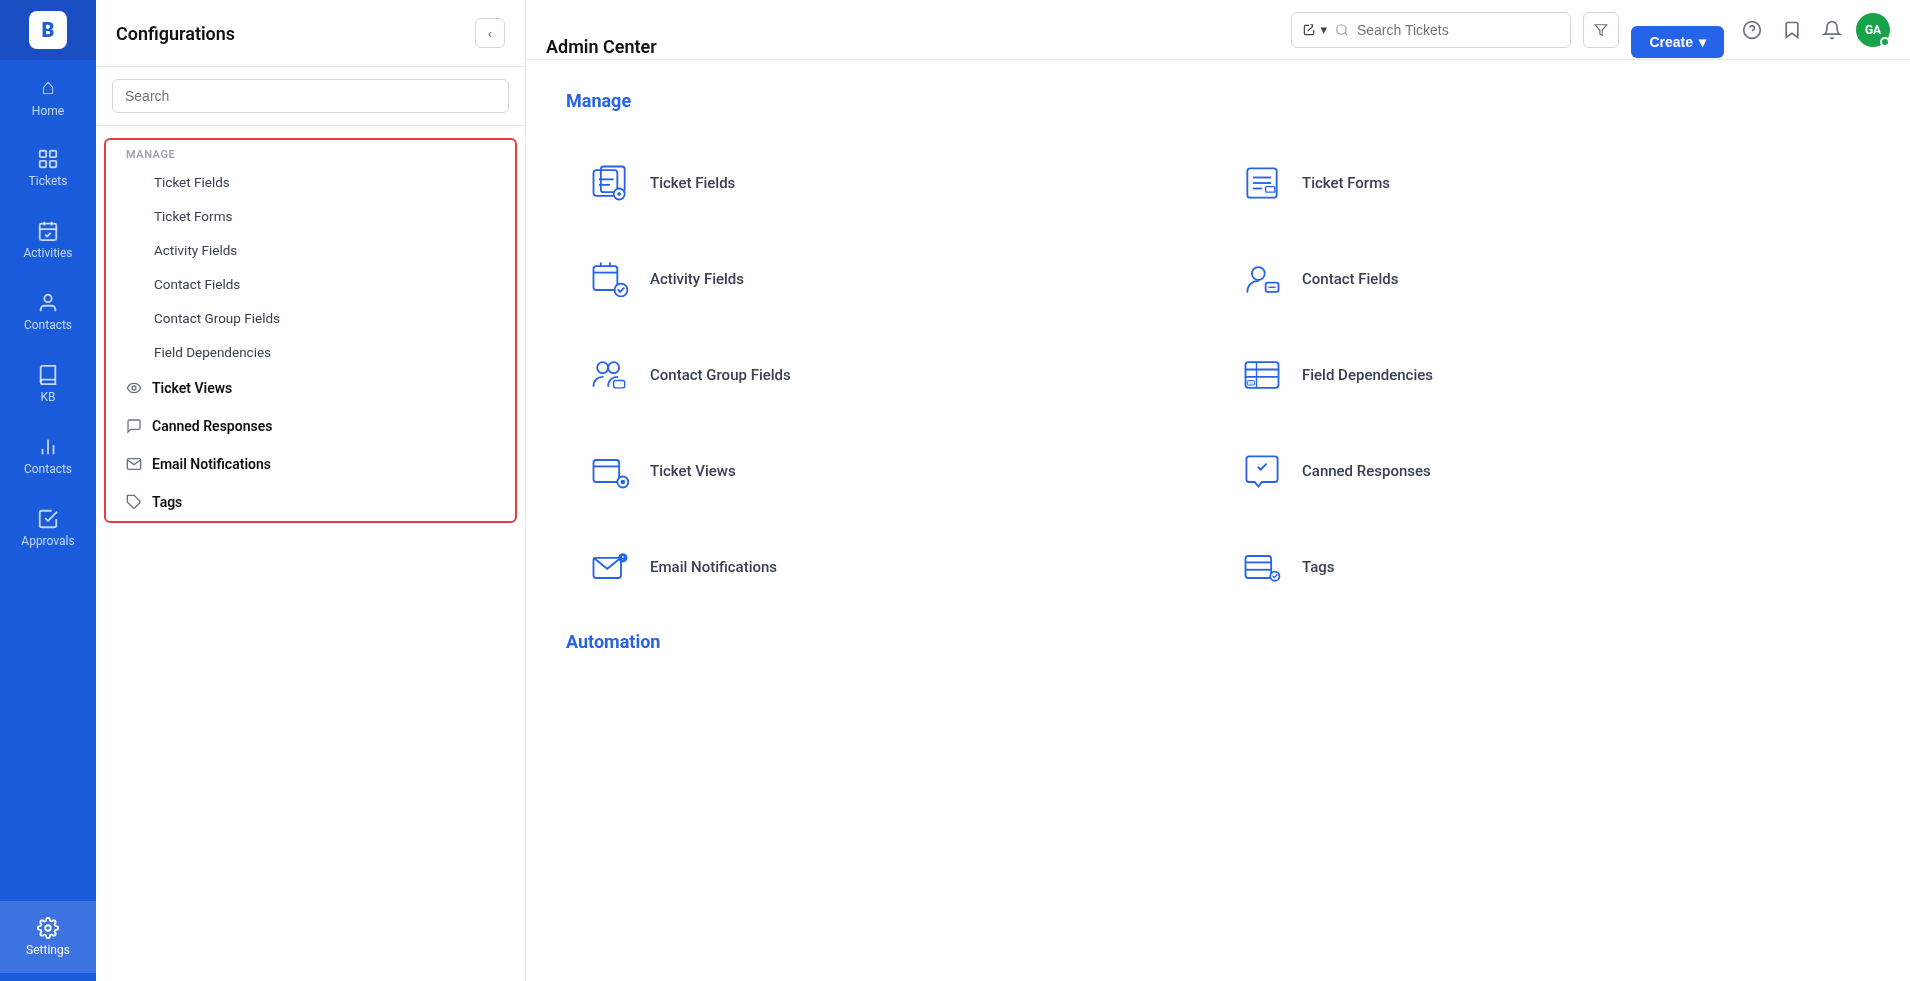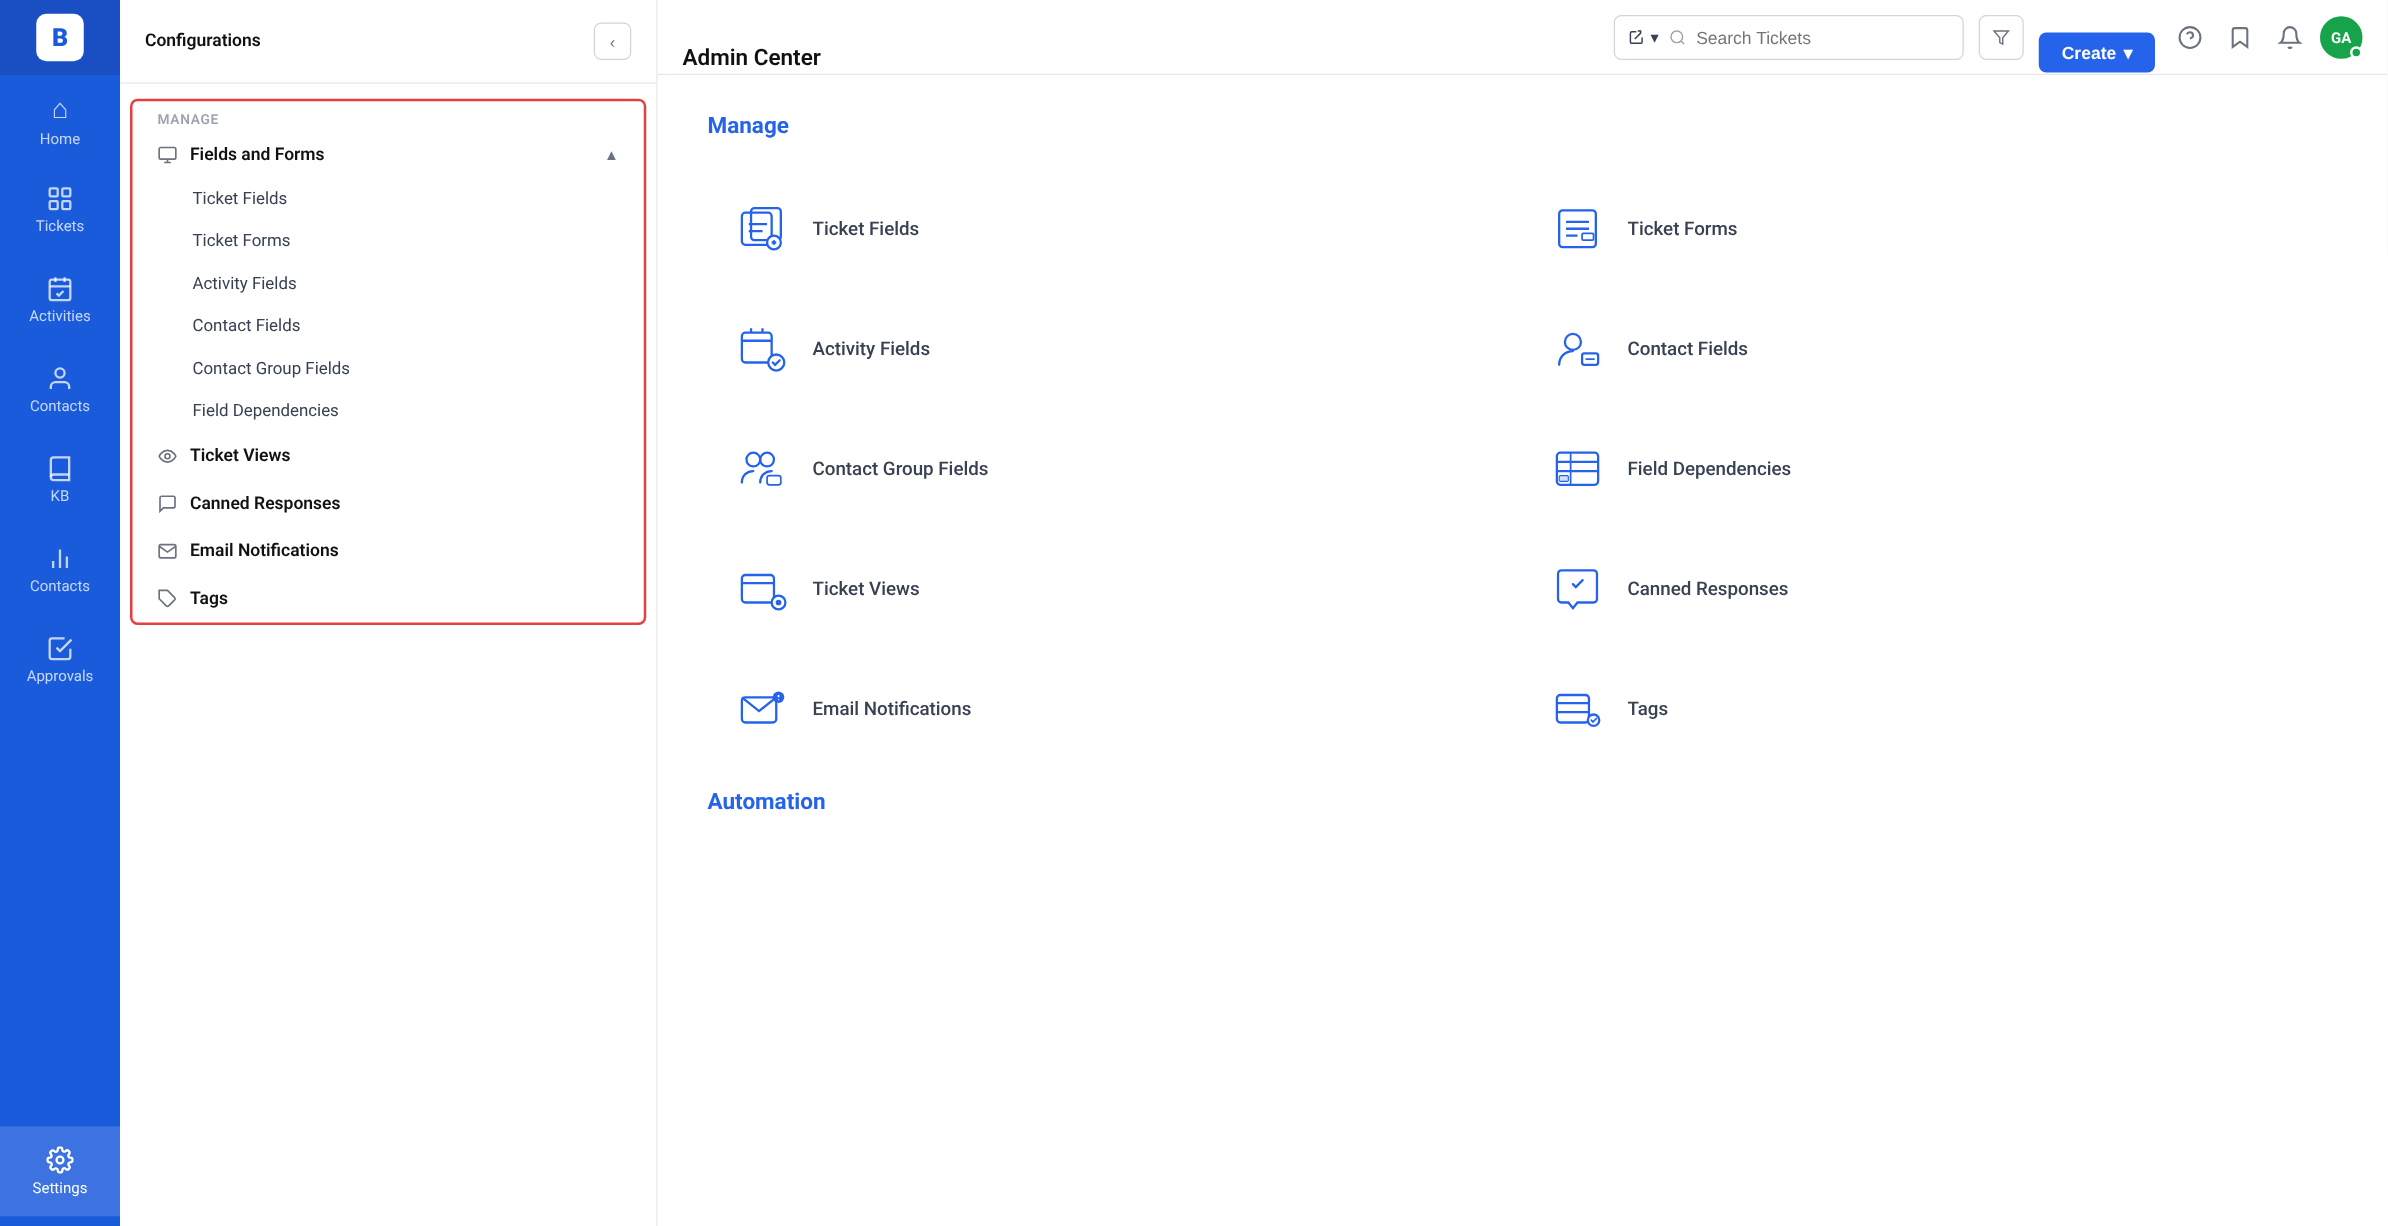--- a/index.html
+++ b/index.html
@@ -77,21 +77,21 @@
       height: 100%;
       overflow: hidden;
     }
     .sidebar-header {
       display: flex;
       align-items: center;
       justify-content: space-between;
       padding: 18px 20px;
       border-bottom: 1px solid #e5e7eb;
     }
-    .sidebar-title { font-size: 14px; font-weight: 600; color: #111; }
+    .sidebar-title { font-size: 18px; font-weight: 600; color: #111; }
     .collapse-btn {
       width: 30px; height: 30px;
       border: 1px solid #d1d5db;
       border-radius: 6px;
       display: flex; align-items: center; justify-content: center;
       cursor: pointer;
       color: #6b7280;
       background: white;
     }
     .sidebar-search {
@@ -380,37 +380,29 @@
   </div>
 </div>
 
 <div class="sidebar">
   <div class="sidebar-header">
     <span class="sidebar-title">Configurations</span>
     <button class="collapse-btn">
       <span>‹</span>
     </button>
   </div>
+  <div class="sidebar-search">
+    <input type="text" placeholder="Search" style="">
+  </div>
   <div class="sidebar-content">
 
     <div class="manage-section">
       <div class="section-label">MANAGE</div>
 
       <div class="menu-group">
-        <div class="menu-group-header">
-          <span class="icon">
-            <svg width="16" height="16" viewBox="0 0 24 24" fill="none" stroke="#6b7280" stroke-width="2">
-              <rect x="2" y="3" width="20" height="14" rx="2"></rect>
-                <line x1="8" y1="21" x2="16" y2="21"></line>
-                <line x1="12" y1="17" x2="12" y2="21"></line>
-            </svg>
-          </span>
-          <span>Fields and Forms</span>
-          <span class="chevron">▲</span>
-        </div>
         <div class="menu-sub-item">Ticket Fields</div>
         <div class="menu-sub-item">Ticket Forms</div>
         <div class="menu-sub-item">Activity Fields</div>
         <div class="menu-sub-item">Contact Fields</div>
         <div class="menu-sub-item">Contact Group Fields</div>
         <div class="menu-sub-item">Field Dependencies</div>
       </div>
 
       <div class="menu-item">
         <span class="icon">

